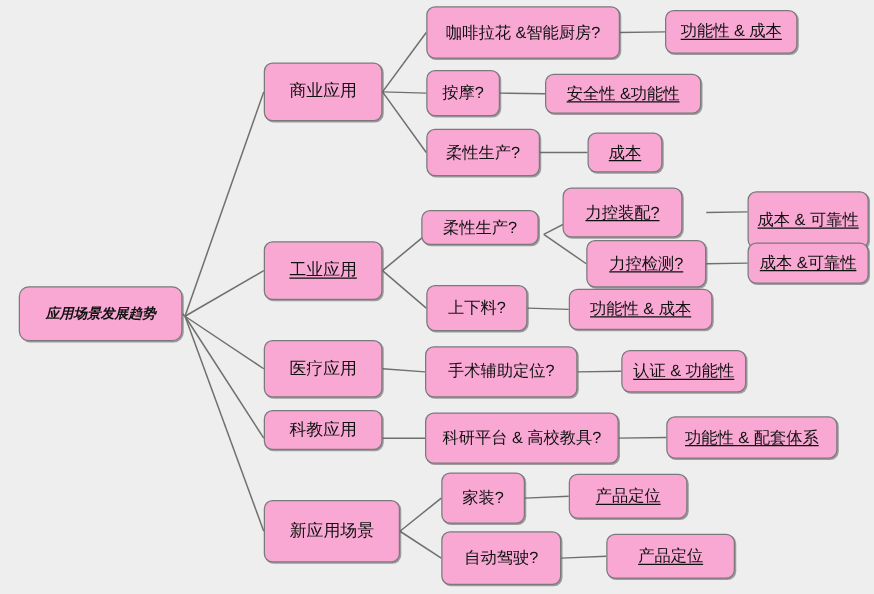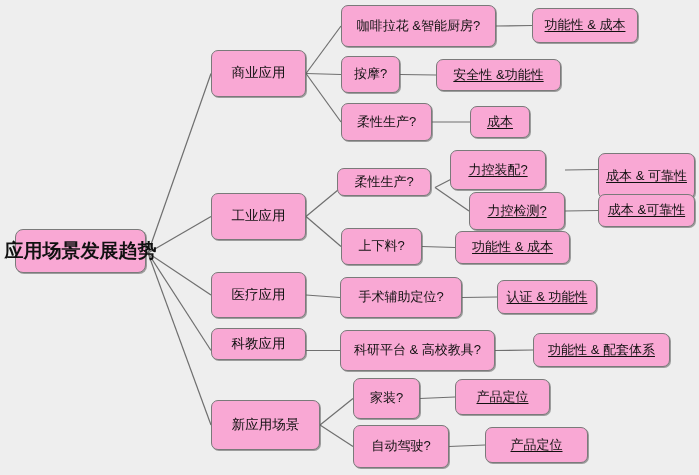--- a/index.html
+++ b/index.html
@@ -39,38 +39,40 @@
     color: #111111;
     font-size: 13px;
     line-height: 1.1;
     white-space: nowrap;
     box-shadow: 1px 1px 0 rgba(90,90,90,0.55);
   }
   .node span {
     display: inline-block;
   }
   .node.root {
-    font-size: 19px;
+    font-size: 11px;
     font-weight: 600;
     border-radius: 8px;
+    font-style: italic;
   }
   .node.lvl1 {
     font-size: 13.5px;
   }
   .node.lvl2 {
     font-size: 13px;
   }
   .node.lvl3 {
     font-size: 13px;
   }
   .node.lvl3 span {
     text-decoration: underline;
     text-underline-offset: 2px;
   }
   .node.lvl1 span.u {
+    text-decoration: underline;
     text-underline-offset: 2px;
   }
 </style>
 </head>
 <body>
 
 <div id="canvas">
   <svg id="edges" viewBox="0 0 699 475" xmlns="http://www.w3.org/2000/svg">
       <line x1="146" y1="251" x2="148" y2="253" stroke="#6f6f6f" stroke-width="1.2"></line>
       <line x1="148" y1="253" x2="211" y2="73.5" stroke="#6f6f6f" stroke-width="1.2"></line>

